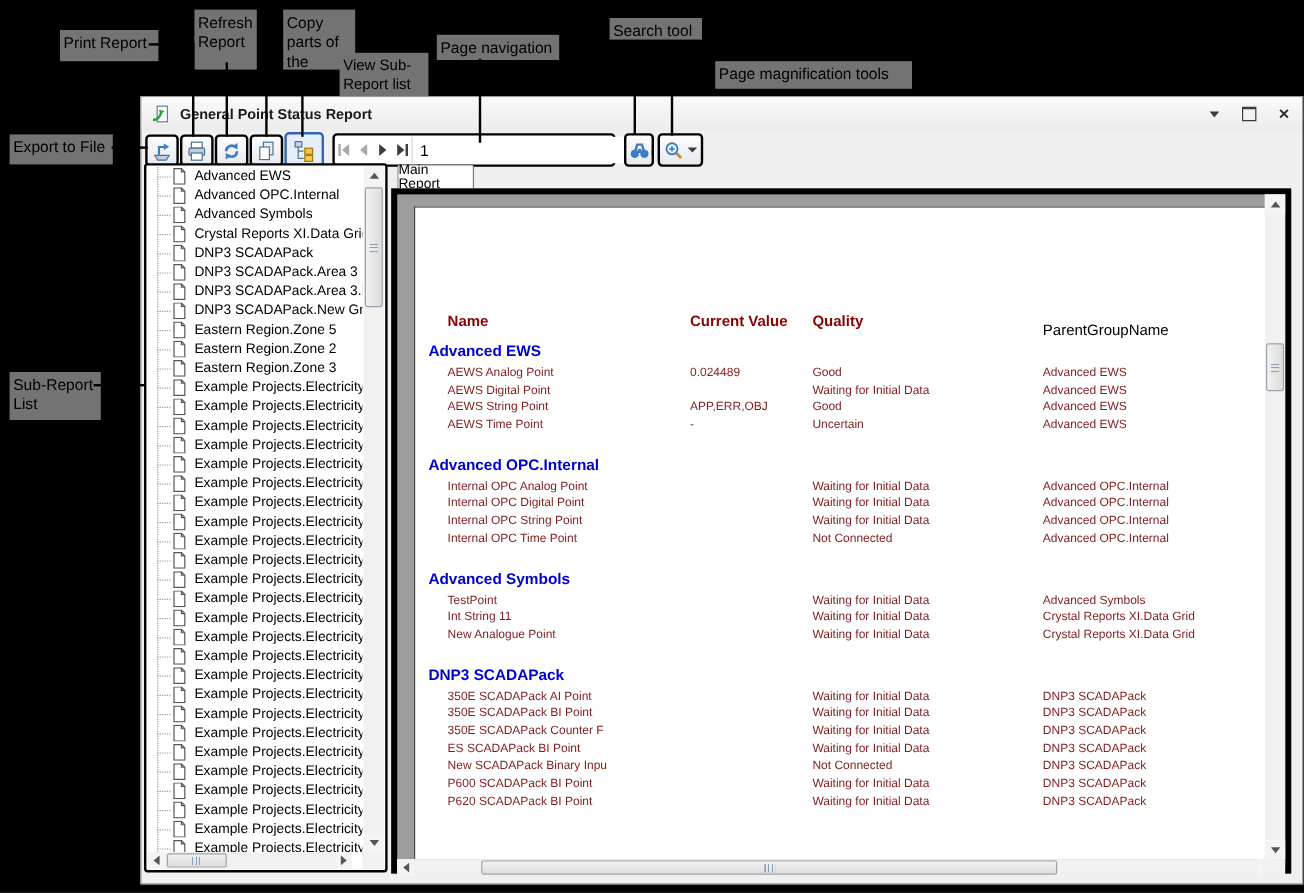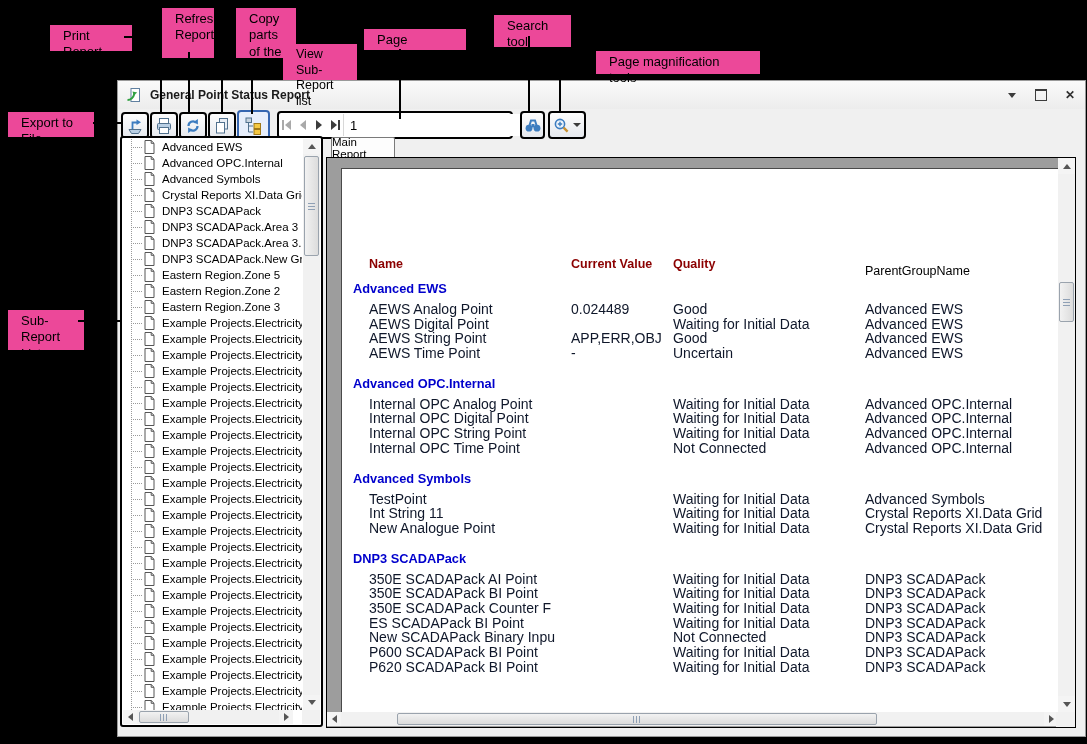--- a/index.html
+++ b/index.html
@@ -1,27 +1,27 @@
 <!DOCTYPE html>
 <html><head>
 <meta charset="utf-8">
 <style>
   *{box-sizing:border-box;margin:0;padding:0}
   html,body{width:1087px;height:744px;overflow:hidden}
   body{background:#000;font-family:"Liberation Sans",sans-serif;position:relative}
 
   
-  .callout{position:absolute;background:#ec4899;color:#000;font-size:13px;line-height:1.25;
-           padding:3px 13px;z-index:40;white-space:normal}
+  .callout{position:absolute;background:#737373;color:#000;font-size:13px;line-height:1.25;
+           padding:3px 3px;z-index:40;white-space:normal}
   .co-print{left:50px;top:25px;width:82px;height:26px}
   .co-refresh{left:162px;top:8px;width:52px;height:50px}
   .co-copy{left:236px;top:8px;width:60px;height:50px}
   .co-viewsub{left:283px;top:44px;width:74px;height:36px;font-size:12.5px}
   .co-pagenav{left:364px;top:29px;width:102px;height:21px}
-  .co-search{left:494px;top:15px;width:77px;height:32px}
+  .co-search{left:508px;top:15px;width:77px;height:18px}
   .co-magnify{left:596px;top:51px;width:164px;height:23px}
   .co-export{left:8px;top:112px;width:86px;height:25px}
   .co-sublist{left:8px;top:310px;width:76px;height:40px}
 
   
   .cline{position:absolute;background:#000;z-index:50}
   .l-print-h{left:124px;top:36px;width:38px;height:2px}
   .l-print-v{left:160px;top:36px;width:2px;height:78px}
   .l-refresh{left:188px;top:52px;width:2px;height:62px}
   .l-copy{left:221px;top:52px;width:2px;height:62px}
@@ -91,37 +91,37 @@
 
   .tree-sbv{right:1px;top:1px;bottom:15px}
   .tree-sbh{left:1px;bottom:1px;width:170px}
   .tree-corner{position:absolute;right:1px;bottom:1px;width:18px;height:14px;background:#f1f1f1}
 
   
   .viewer{position:absolute;left:208px;top:55px;width:752px;height:592px}
   .tab{position:absolute;left:5px;top:1px;width:64px;height:21px;background:#fdfdfd;border:1px solid #7a7a7a;
        border-bottom:none;border-radius:2px 2px 0 0;font-size:11.5px;display:flex;align-items:center;
        justify-content:center;color:#000}
-  .vframe{position:absolute;left:0;top:21px;width:750px;height:571px;border:1px solid #000000;background:#9d9d9d}
+  .vframe{position:absolute;left:0;top:21px;width:750px;height:571px;border:5px solid #000000;background:#9d9d9d}
   .viewport{position:absolute;left:0;top:0;width:731px;height:554px;overflow:hidden}
   .page{position:absolute;left:14px;top:10px;width:717px;height:560px;background:#fff;
         border-left:1px solid #4a4a4a;border-top:1px solid #4a4a4a;overflow:hidden}
   .rpt-sbv{right:0;top:0;height:554px}
   .rpt-sbh{left:0;bottom:0;top:auto;width:731px;bottom:2px}
   .rpt-corner{position:absolute;right:0;bottom:2px;width:19px;height:15px;background:#f1f1f1}
 
   
   .rpt-headrow{position:absolute;left:0;top:88px;width:100%;height:20px;font-size:12.5px;font-weight:bold}
   .rc{position:absolute;white-space:nowrap}
   .c-name{left:27px}.c-value{left:229px}.c-quality{left:331px}.c-parent{left:523px}
   .hdr-red{color:#8b0000}
   .hdr-parent{color:#000;font-weight:normal;top:7px}
   .rpt-flow{position:absolute;left:0;top:0;width:100%;padding-top:96px}
   .rpt-heading{margin:16px 0 5px 11px;height:15px;font-size:12.8px;font-weight:bold;color:#0000cc;white-space:nowrap;overflow:hidden}
-  .rpt-row{position:relative;height:14.7px;font-size:14px;color:#0f172a}
+  .rpt-row{position:relative;height:14.7px;font-size:10px;color:#7f1d1d}
 </style>
 </head>
 <body>
 
 <div class="callout co-print">Print Report</div>
 <div class="callout co-refresh">Refresh Report</div>
 <div class="callout co-copy">Copy parts of the report</div>
 <div class="callout co-viewsub">View Sub-Report list</div>
 <div class="callout co-pagenav">Page navigation</div>
 <div class="callout co-search">Search tool</div>

